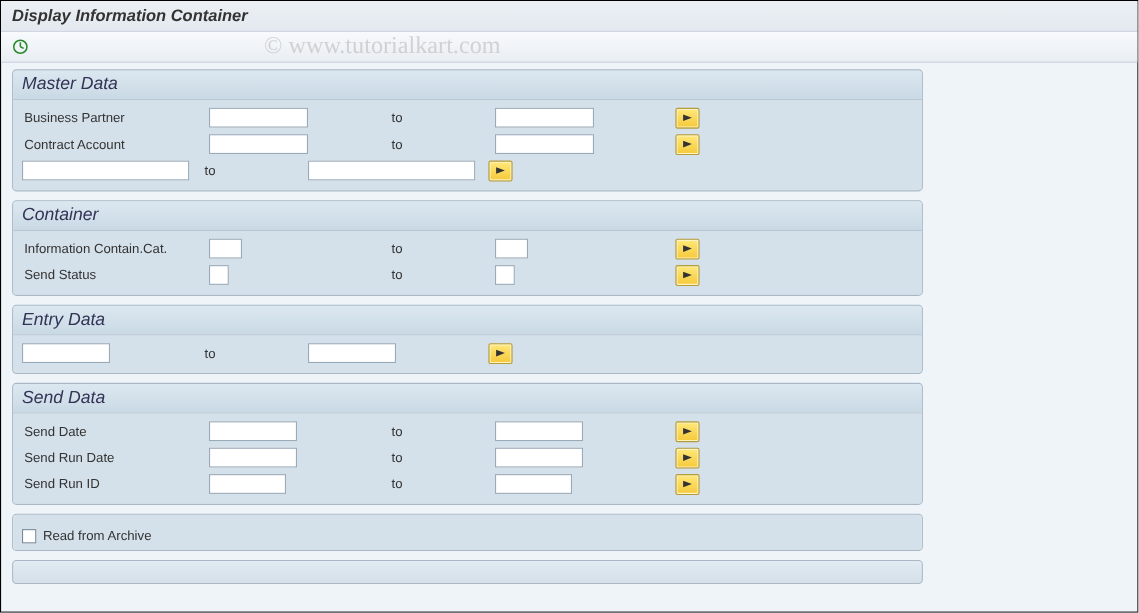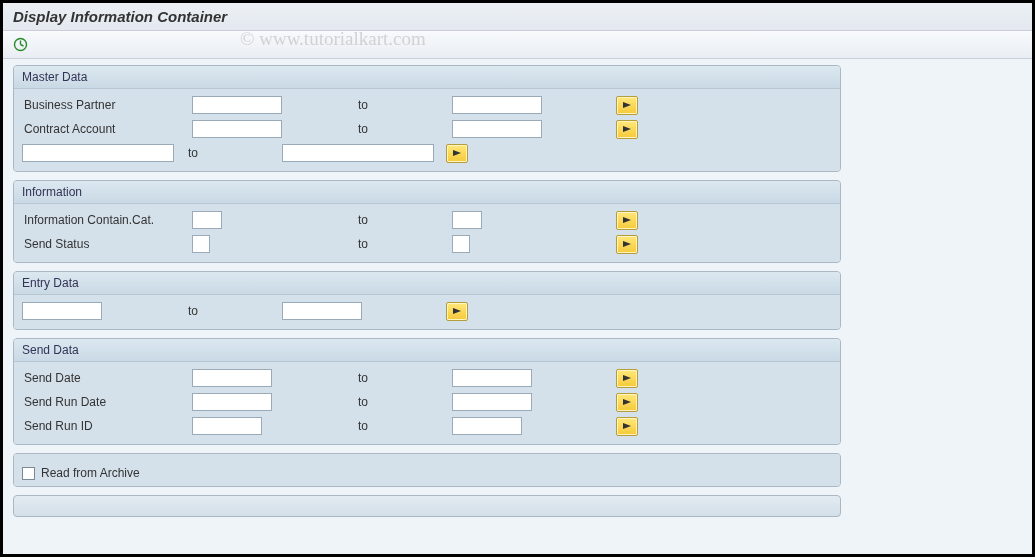--- a/index.html
+++ b/index.html
@@ -8,21 +8,21 @@
       font-size: 12px;
       background: #eef2f6;
       color: #333;
       width: 1035px;
       height: 557px;
       overflow: hidden;
     }
     .window {
       width: 1035px;
       height: 557px;
-      border: 3px solid #000000;
+      border: 1px solid #000000;
       background: #eef4f8;
     }
     .titlebar {
       background: linear-gradient(#ecf0f5,#e3e9ef);
       border-bottom: 1px solid #ccd;
       padding: 5px 10px;
       font-weight: bold;
       font-style: italic;
       font-size: 15px;
       color: #333;
@@ -41,43 +41,44 @@
       height: 18px;
       display: flex;
       align-items: center;
       justify-content: center;
       cursor: pointer;
     }
     .watermark {
       position: absolute;
       top: 28px;
       left: 240px;
-      font-size: 19px;
+      font-size: 22px;
       color: rgba(200,200,200,0.8);
       font-family: Georgia, serif;
       pointer-events: none;
       z-index: 9;
     }
     .content {
       padding: 6px 10px 10px 10px;
       width: 848px;
     }
     .group {
       border: 1px solid #aab8c5;
       border-radius: 4px;
       margin-bottom: 8px;
       background: #dbe6ee;
       overflow: hidden;
     }
     .group-title {
       background: linear-gradient(#dce8f0,#c9d9e5);
       padding: 4px 8px;
       color: #335;
-      font-size: 12px;
+      font-size: 16px;
       border-bottom: 1px solid #b8c6d2;
+      font-style: italic;
     }
     .group-body {
       padding: 4px 8px 6px 8px;
       background: #d5e1ea;
     }
     .row {
       display: flex;
       align-items: center;
       height: 24px;
     }
@@ -225,21 +226,21 @@
                 <svg width="10" height="8">
                   <path d="M1 1 L9 4 L1 7 Z" fill="#333"></path>
                 </svg>
               </div>
             </div>
         </div>
       </div>
     </div>
 
     <div class="group">
-      <div class="group-title">Information</div>
+      <div class="group-title">Container</div>
       <div class="group-body">
         <div class="row">
           <div class="label">Information Contain.Cat.</div>
           <div class="cell-from">
               <input class="txt w30" value="" style="">
             </div>
           <div class="cell-to-label">to</div>
           <div class="cell-to">
               <input class="txt w30" value="" style="">
             </div>

